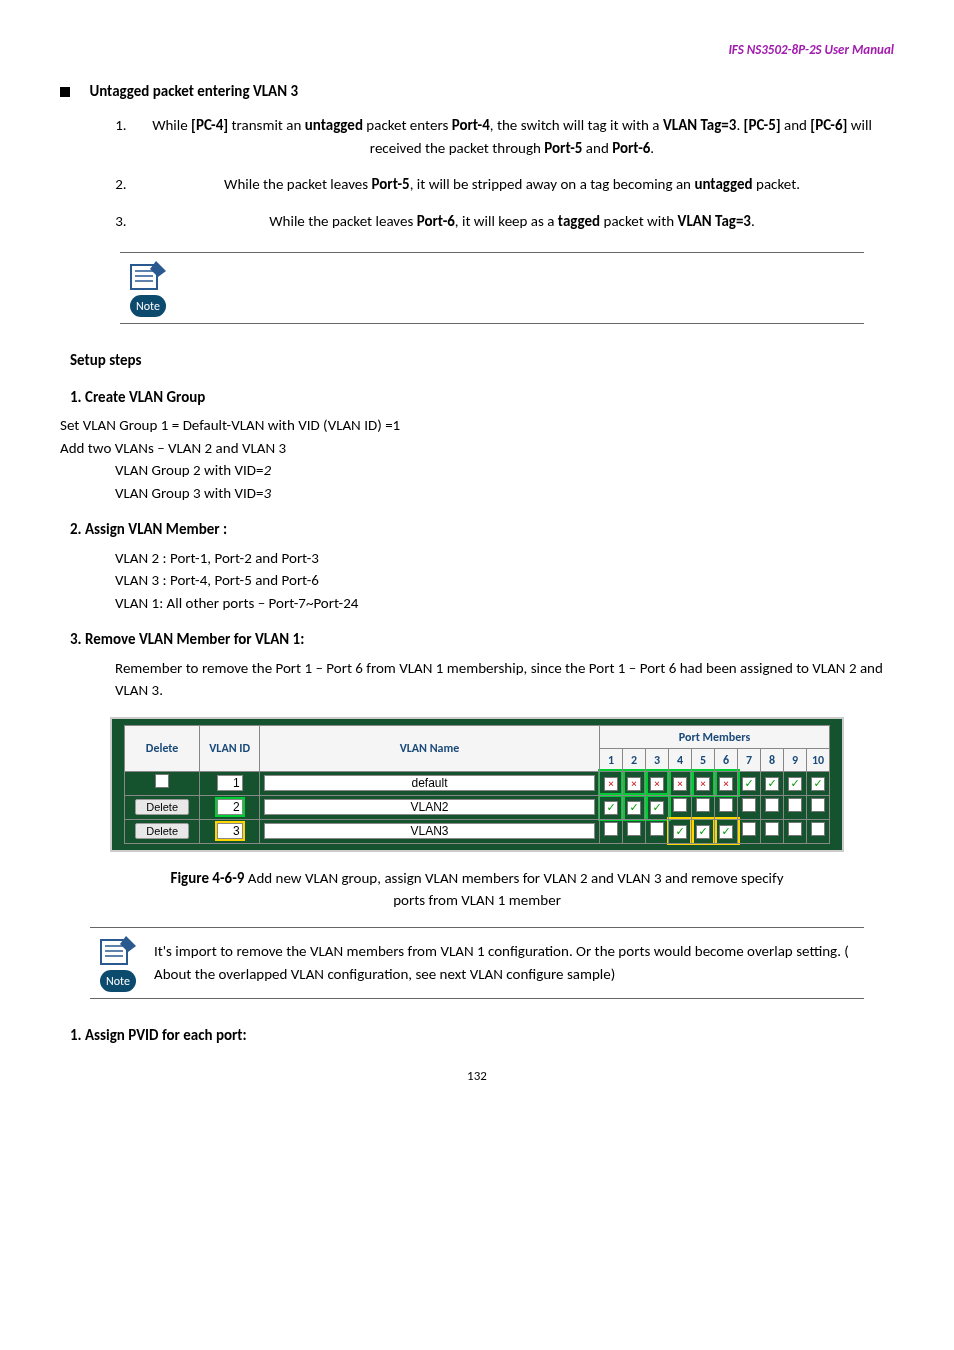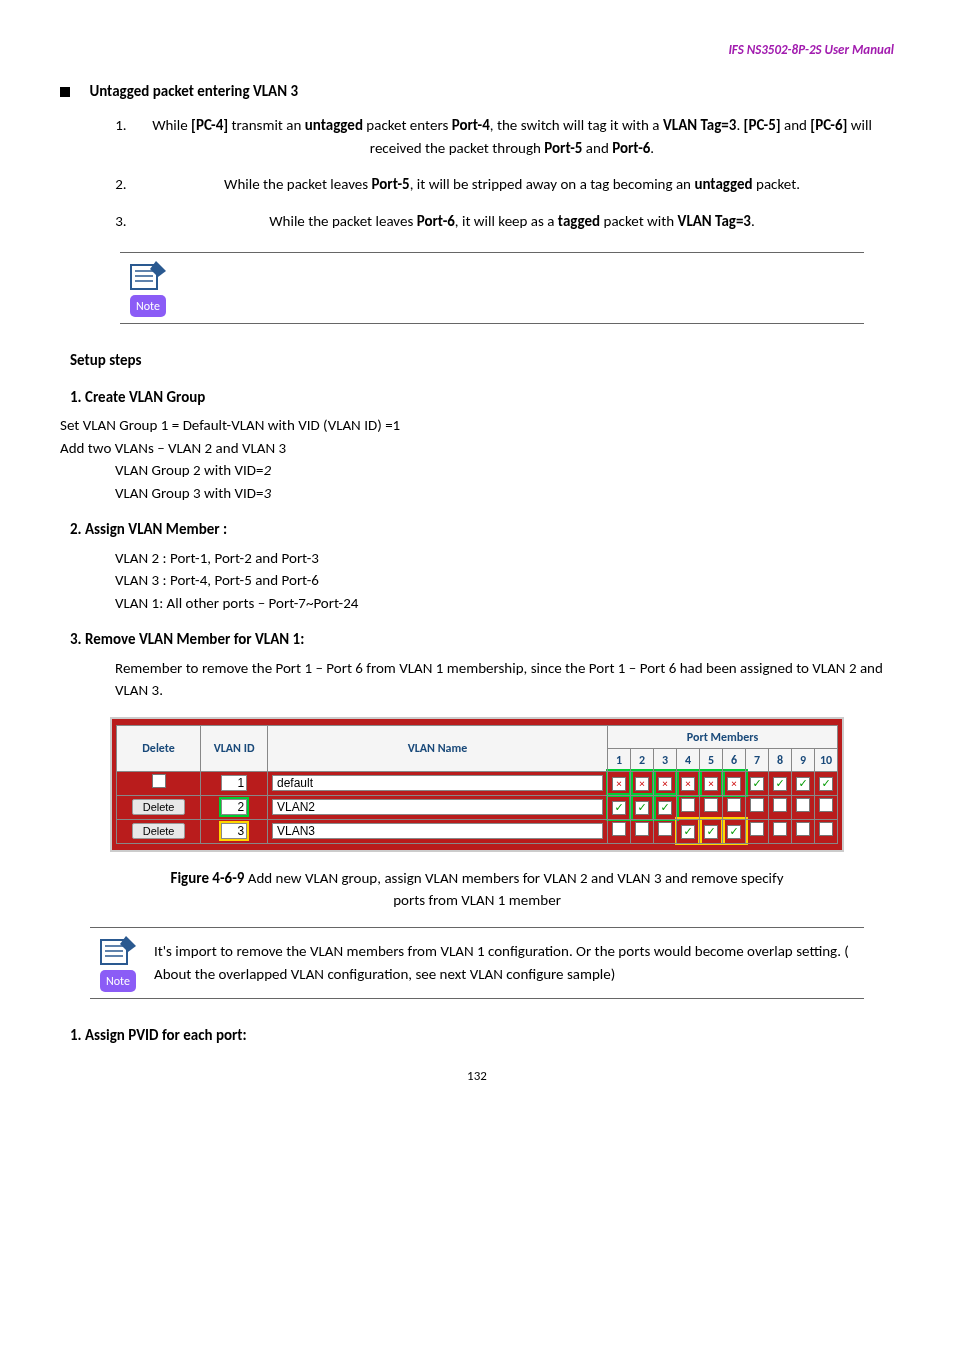--- a/index.html
+++ b/index.html
@@ -52,40 +52,40 @@
     width: 56px;
     flex-shrink: 0;
     display: flex;
     flex-direction: column;
     align-items: center;
     justify-content: center;
     padding: 6px 4px;
   }
   .note-icon svg { display: block; }
   .note-label {
-    background: #8b5cf6;
+    background: #0c4a6e;
     color: #fff;
     font-size: 12px;
     padding: 2px 6px;
-    border-radius: 5px;
+    border-radius: 11px;
     margin-top: 2px;
   }
   .note-text {
     flex: 1;
     padding: 10px 8px;
     display: flex;
     align-items: center;
   }
   .subheading { font-weight: bold; margin: 14px 10px 6px; }
   .indent1 { margin-left: 55px; }
   .vlan-table-wrap {
     margin: 15px 50px;
     border: 2px solid #ccc;
-    padding: 6px 4px;
-    background: #b91c1c;
+    padding: 6px 12px;
+    background: #14532d;
   }
   table.vlan {
     border-collapse: collapse;
     width: 100%;
     font-size: 12px;
   }
   table.vlan th, table.vlan td {
     border: 1px solid #888;
     padding: 2px 4px;
     text-align: center;
@@ -107,21 +107,21 @@
   .vid-input {
     width: 26px;
     border: 1px solid #888;
     text-align: right;
     font-size: 12px;
     padding: 0 2px;
   }
   .name-input {
     width: 100%;
     border: 1px solid #888;
-    text-align: left;
+    text-align: center;
     font-size: 12px;
     padding: 0 4px;
   }
   .hl-green { box-shadow: 0 0 0 2px #00cc33; }
   .hl-yellow { box-shadow: 0 0 0 2px #ffd500; }
   .cell {
     width: 22px; height: 18px;
   }
   .chk {
     display: inline-block;

